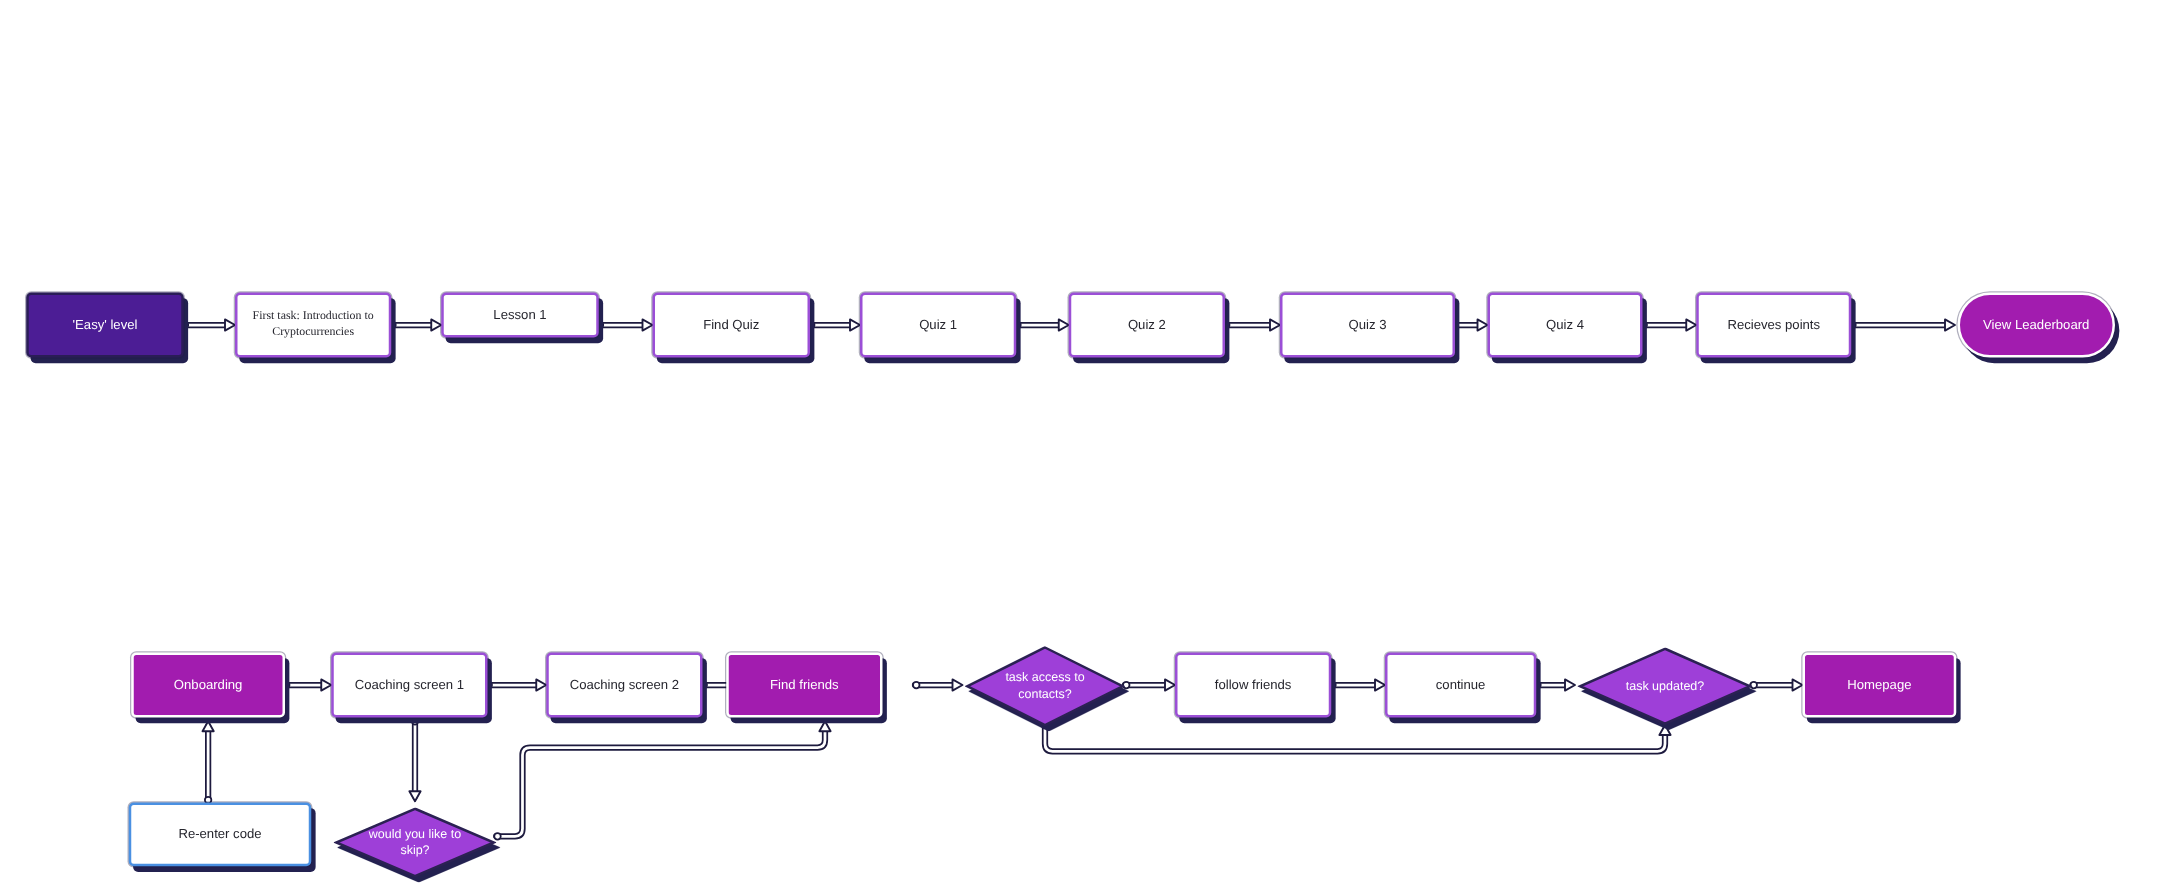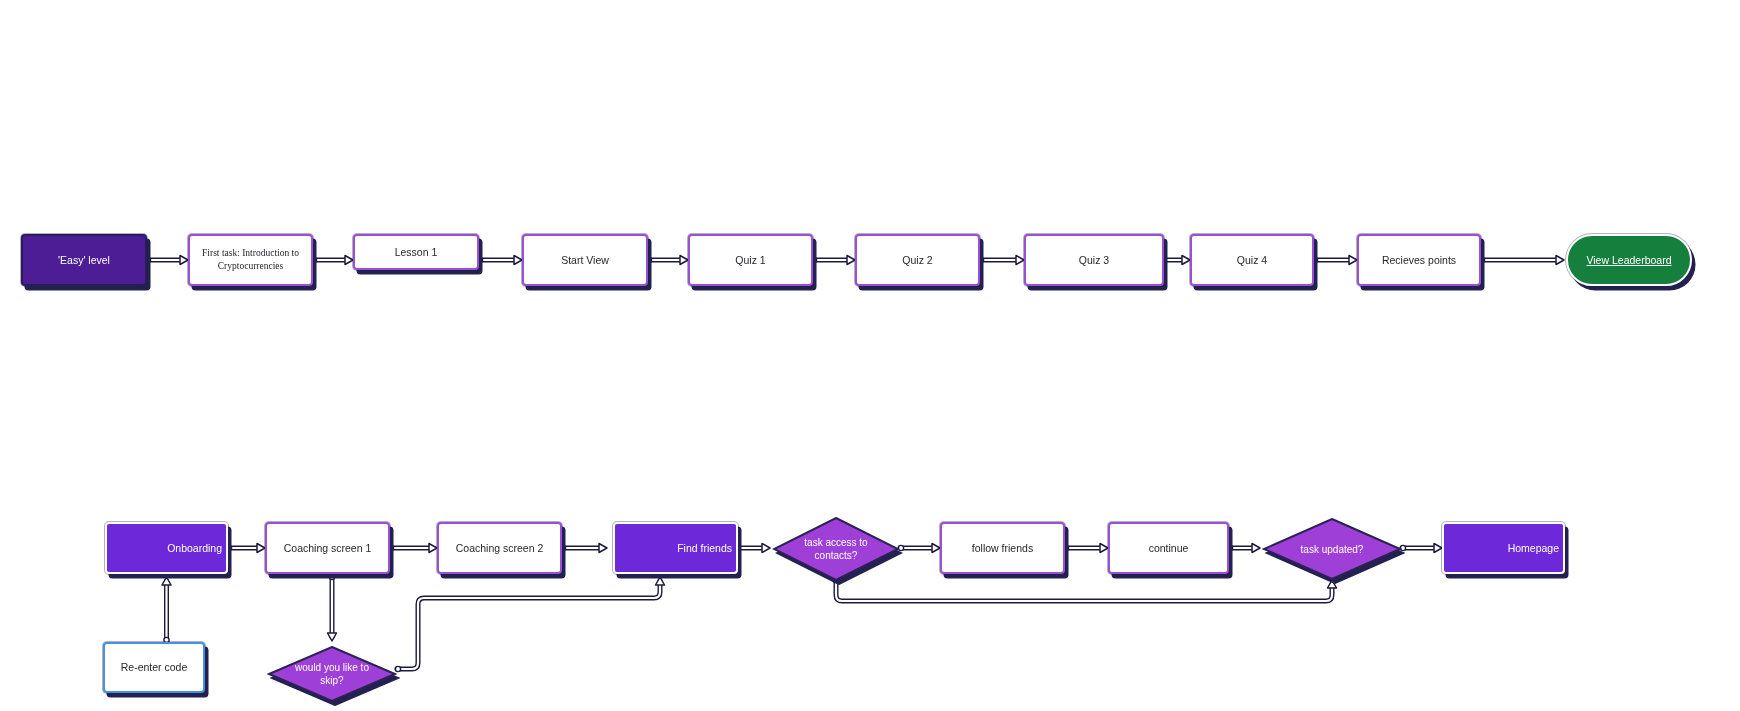--- a/index.html
+++ b/index.html
@@ -9,23 +9,23 @@
     font-family:"Liberation Sans","DejaVu Sans",sans-serif;
   }
   #connectors{position:absolute;left:0;top:0;z-index:1;}
   .node{
     position:absolute;z-index:2;display:flex;align-items:center;justify-content:center;
     text-align:center;box-sizing:border-box;
   }
   .box{border-radius:4px;box-shadow:0 0 0 1px rgba(32,28,70,.35), 3.5px 4.5px 0 0 #232150;}
   .box.white{background:#ffffff;border:2px solid #9b4fd6;color:#26262e;}
   .box.dark{background:#4c1d95;border:2px solid #2a1d57;color:#ffffff;}
-  .box.purple{background:#6d28d9;border:2px solid #ffffff;color:#ffffff;justify-content:flex-end;}
+  .box.purple{background:#a21caf;border:2px solid #ffffff;color:#ffffff;}
   .box.blue{background:#ffffff;border:2px solid #4a90e2;color:#26262e;}
-  .box.pill{border-radius:27px;background:#15803d;border:2px solid #ffffff;color:#ffffff;text-decoration:underline;}
+  .box.pill{border-radius:27px;background:#a21caf;border:2px solid #ffffff;color:#ffffff;}
   .node span{font-size:10.5px;line-height:1.35;padding:0 4px;}
   .box.small span{font-size:9.5px;font-family:Liberation Serif, serif;}
   .diamond svg{position:absolute;left:0;top:0;width:100%;height:100%;filter:drop-shadow(3px 4px 0 #232150);}
   .diamond polygon{fill:#9e3fd8;stroke:#2b2153;stroke-width:2;}
   .diamond span{position:relative;z-index:1;color:#ffffff;font-size:10px;line-height:1.3;max-width:84px;padding:0;}
 </style>
 </head>
 <body>
 
 <svg id="connectors" width="1740" height="711">
@@ -118,21 +118,21 @@
 <div class="node box dark" style="left:21px;top:234px;width:126px;height:52px">
     <span>'Easy' level</span>
   </div>
 <div class="node box white small" style="left:188px;top:234px;width:125px;height:52px">
     <span>First task: Introduction to Cryptocurrencies</span>
   </div>
 <div class="node box white" style="left:353px;top:234px;width:126px;height:36px">
     <span>Lesson 1</span>
   </div>
 <div class="node box white" style="left:522px;top:234px;width:126px;height:52px">
-    <span>Start View</span>
+    <span>Find Quiz</span>
   </div>
 <div class="node box white" style="left:688px;top:234px;width:125px;height:52px">
     <span>Quiz 1</span>
   </div>
 <div class="node box white" style="left:855px;top:234px;width:125px;height:52px">
     <span>Quiz 2</span>
   </div>
 <div class="node box white" style="left:1024px;top:234px;width:140px;height:52px">
     <span>Quiz 3</span>
   </div>
@@ -148,21 +148,21 @@
 
 <div class="node box purple" style="left:105px;top:522px;width:123px;height:52px">
     <span>Onboarding</span>
   </div>
 <div class="node box white" style="left:265px;top:522px;width:125px;height:52px">
     <span>Coaching screen 1</span>
   </div>
 <div class="node box white" style="left:437px;top:522px;width:125px;height:52px">
     <span>Coaching screen 2</span>
   </div>
-<div class="node box purple" style="left:613px;top:522px;width:125px;height:52px">
+<div class="node box purple" style="left:581px;top:522px;width:125px;height:52px">
     <span>Find friends</span>
   </div>
 
 <div class="node diamond" style="left:772px;top:517px;width:128px;height:64px">
   <svg viewBox="0 0 128 64" preserveAspectRatio="none">
       <polygon points="64,1 126,32 64,63 2,32"></polygon>
     </svg>
   <span>task access to contacts?</span>
 </div>
 
@@ -177,21 +177,21 @@
   <svg viewBox="0 0 140 62" preserveAspectRatio="none">
       <polygon points="70,1 138,31 70,61 2,31"></polygon>
     </svg>
   <span>task updated?</span>
 </div>
 
 <div class="node box purple" style="left:1442px;top:522px;width:123px;height:52px">
     <span>Homepage</span>
   </div>
 
-<div class="node box blue" style="left:103px;top:642px;width:102px;height:51px">
+<div class="node box blue" style="left:103px;top:642px;width:146px;height:51px">
     <span>Re-enter code</span>
   </div>
 
 <div class="node diamond" style="left:267px;top:646px;width:130px;height:56px">
   <svg viewBox="0 0 130 56" preserveAspectRatio="none">
       <polygon points="65,1 128,28 65,55 2,28"></polygon>
     </svg>
   <span>would you like to skip?</span>
 </div>
 

